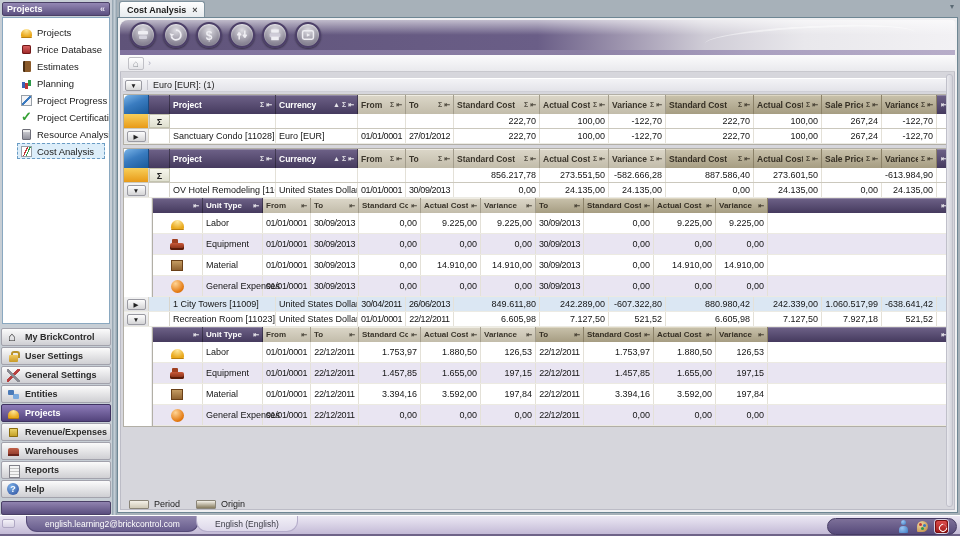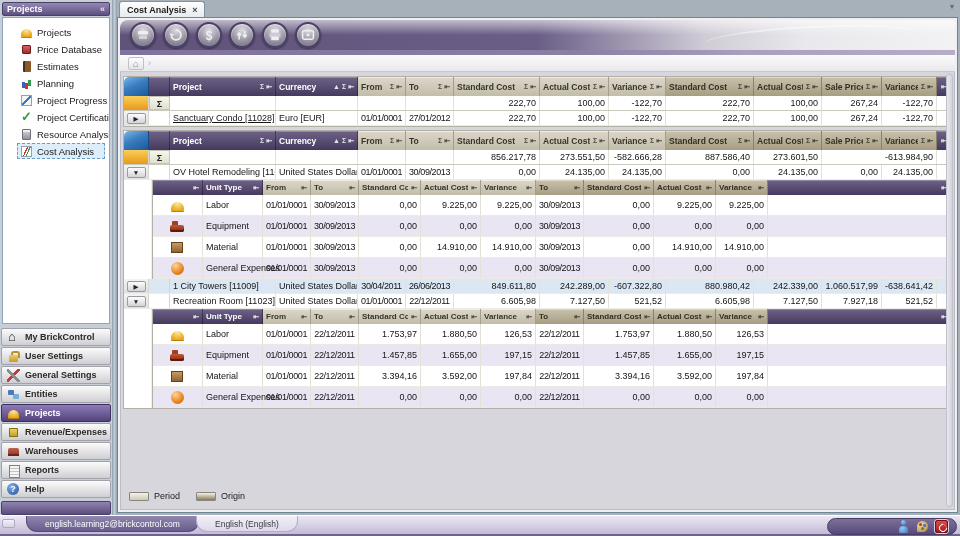--- a/index.html
+++ b/index.html
@@ -94,21 +94,21 @@
 .substrip{width:28px;flex:0 0 28px;background:#fff;border-right:1px solid #eee}
 .stbl{width:798px;border-left:1px solid #b2afa6}
 .shrow{display:flex;height:15px}
 .shrow .hc{font-size:8px}
 .srow{display:flex;height:21px;background:#fff;border-bottom:1px solid #eceae2}
 .srow.alt{background:#e9e5f2}
 .srow .c{line-height:20px}
 .icc{display:flex;align-items:center;justify-content:center;border-right:1px solid #e4e1d8}
 .fill{flex:1;border-right:none}
 
-.legend{position:absolute;left:8px;bottom:8px;display:flex;gap:16px;align-items:center}
+.legend{position:absolute;left:8px;bottom:0;display:flex;gap:16px;align-items:center}
 .litem{display:flex;align-items:center;gap:5px}
 .lsw{width:20px;height:9px;border:1px solid #8a8578;border-radius:1px}
 .llbl{font-size:9px;color:#222}
 
 #statusbar{position:absolute;left:0;right:0;bottom:0;height:21px;background:linear-gradient(#ece8f4,#c3bad6);border-top:1px solid #fff;border-bottom:2px solid #6e6388}
 .sb-corner{position:absolute;left:2px;top:3px;width:13px;height:9px;background:linear-gradient(#f4f2f8,#d8d2e4);border:1px solid #b0a8c4;border-radius:2px}
 .sb-pill{position:absolute;top:0;height:16px;display:flex;align-items:center;padding:0 18px;font-size:8.5px;border-radius:0 0 11px 11px;cursor:pointer}
 .sb-pill.user{left:26px;background:linear-gradient(#9187ae,#675c8c);color:#fff;border:1px solid #554a78;border-top:none}
 .sb-pill.lang{left:196px;background:linear-gradient(#f2f0f7,#ddd8ea);color:#3a3a44;border:1px solid #b4accac;border:1px solid #b4acca;border-top:none}
 .sb-right{position:absolute;right:3px;top:2px;height:17px;width:130px;background:linear-gradient(#7d7099,#564a7a);border-radius:9px;border:1px solid #463c64;display:flex;align-items:center;justify-content:flex-end;gap:6px;padding-right:8px}
@@ -252,20 +252,24 @@
               <path d="M6.8 6.2l3.4 1.8-3.4 1.8z" fill="#efeef3"></path>
             </svg>
           </div>
         </div>
     </div>
     <div class="crumb">
       <span class="crumb-home">⌂</span>
       <span class="crumb-sep">›</span>
     </div>
     <div class="content" id="content">
+      <div class="band">
+          <span class="gexp">▼</span>
+          <span class="gtitle">Euro [EUR]: (1)</span>
+        </div>
         <div class="tbl">
           <div class="hrow">
             <div class="hc mkh" style="width: 25px; flex: 0 0 25px;"></div>
             <div class="hc hp sgh" style="width: 21px; flex: 0 0 21px;"></div>
             <div class="hc hp" style="width: 106px; flex: 0 0 106px;">
               <span class="hl">Project</span>
               <span class="hi">Σ ⇤</span>
             </div>
             <div class="hc hp" style="width: 82px; flex: 0 0 82px;">
               <span class="hl">Currency</span>
@@ -325,21 +329,21 @@
             <div class="c r" style="width: 68px; flex: 0 0 68px;">100,00</div>
             <div class="c r" style="width: 60px; flex: 0 0 60px;">267,24</div>
             <div class="c r" style="width: 55px; flex: 0 0 55px;">-122,70</div>
             <div class="c " style="width: 13px; flex: 0 0 13px;"></div>
           </div>
           <div class="row">
             <div class="mk rowk">
               <span class="rexp">▶</span>
             </div>
             <div class="sg"></div>
-            <div class="c l" style="width: 106px; flex: 0 0 106px; text-decoration: underline;">Sanctuary Condo [11028]</div>
+            <div class="c l" style="width: 106px; flex: 0 0 106px;">Sanctuary Condo [11028]</div>
             <div class="c l" style="width: 82px; flex: 0 0 82px;">Euro [EUR]</div>
             <div class="c ctr dt" style="width: 48px; flex: 0 0 48px;">01/01/0001</div>
             <div class="c ctr dt" style="width: 48px; flex: 0 0 48px;">27/01/2012</div>
             <div class="c r" style="width: 86px; flex: 0 0 86px;">222,70</div>
             <div class="c r" style="width: 69px; flex: 0 0 69px;">100,00</div>
             <div class="c r" style="width: 57px; flex: 0 0 57px;">-122,70</div>
             <div class="c r" style="width: 88px; flex: 0 0 88px;">222,70</div>
             <div class="c r" style="width: 68px; flex: 0 0 68px;">100,00</div>
             <div class="c r" style="width: 60px; flex: 0 0 60px;">267,24</div>
             <div class="c r" style="width: 55px; flex: 0 0 55px;">-122,70</div>

